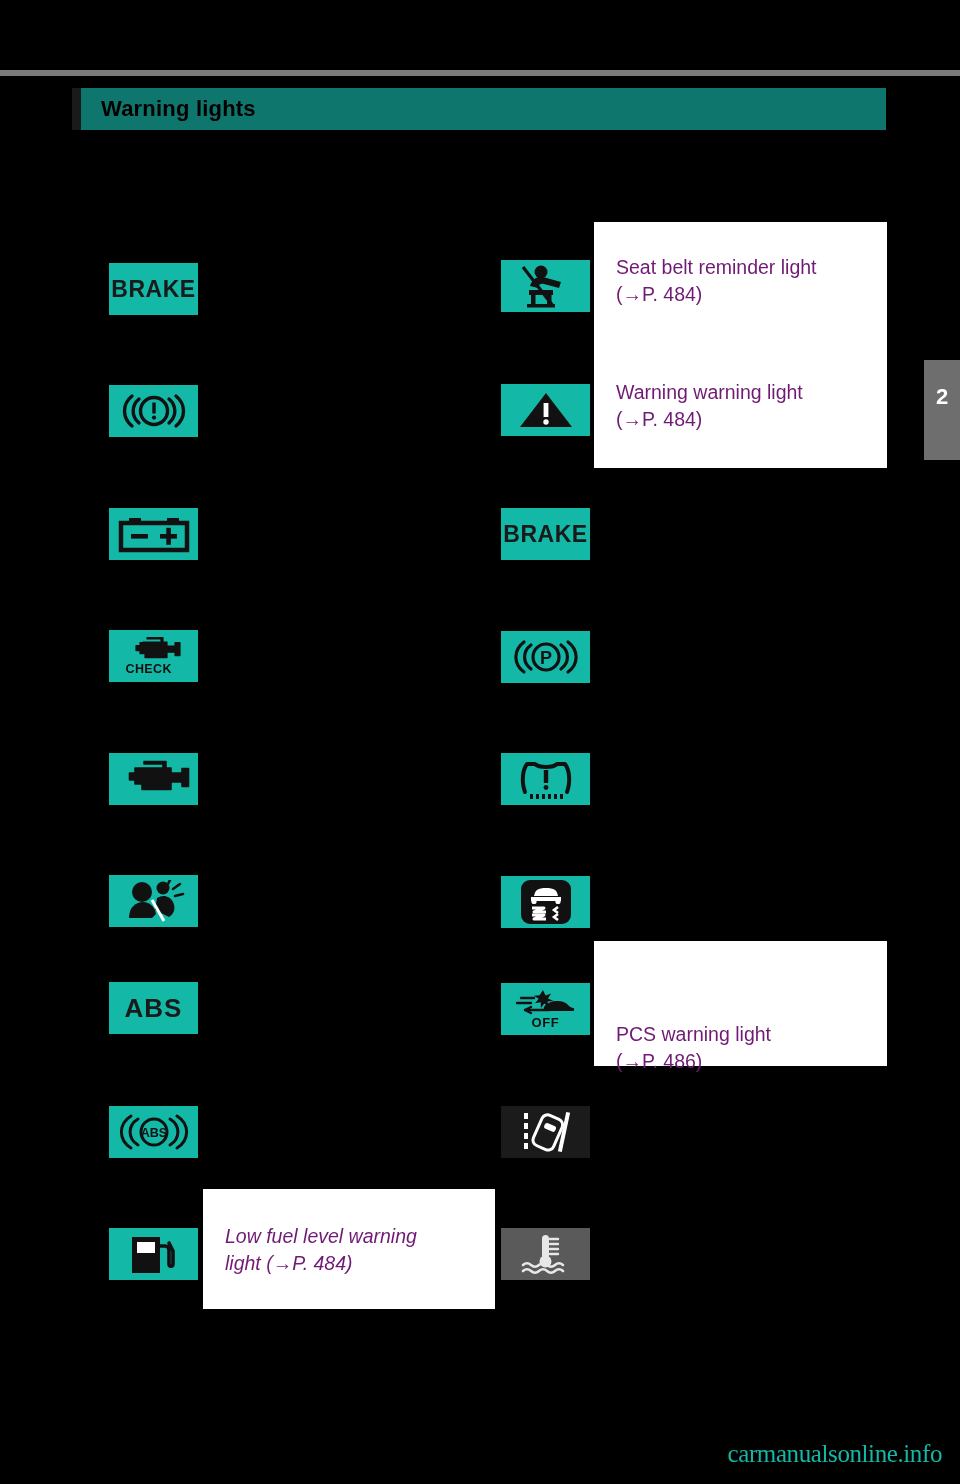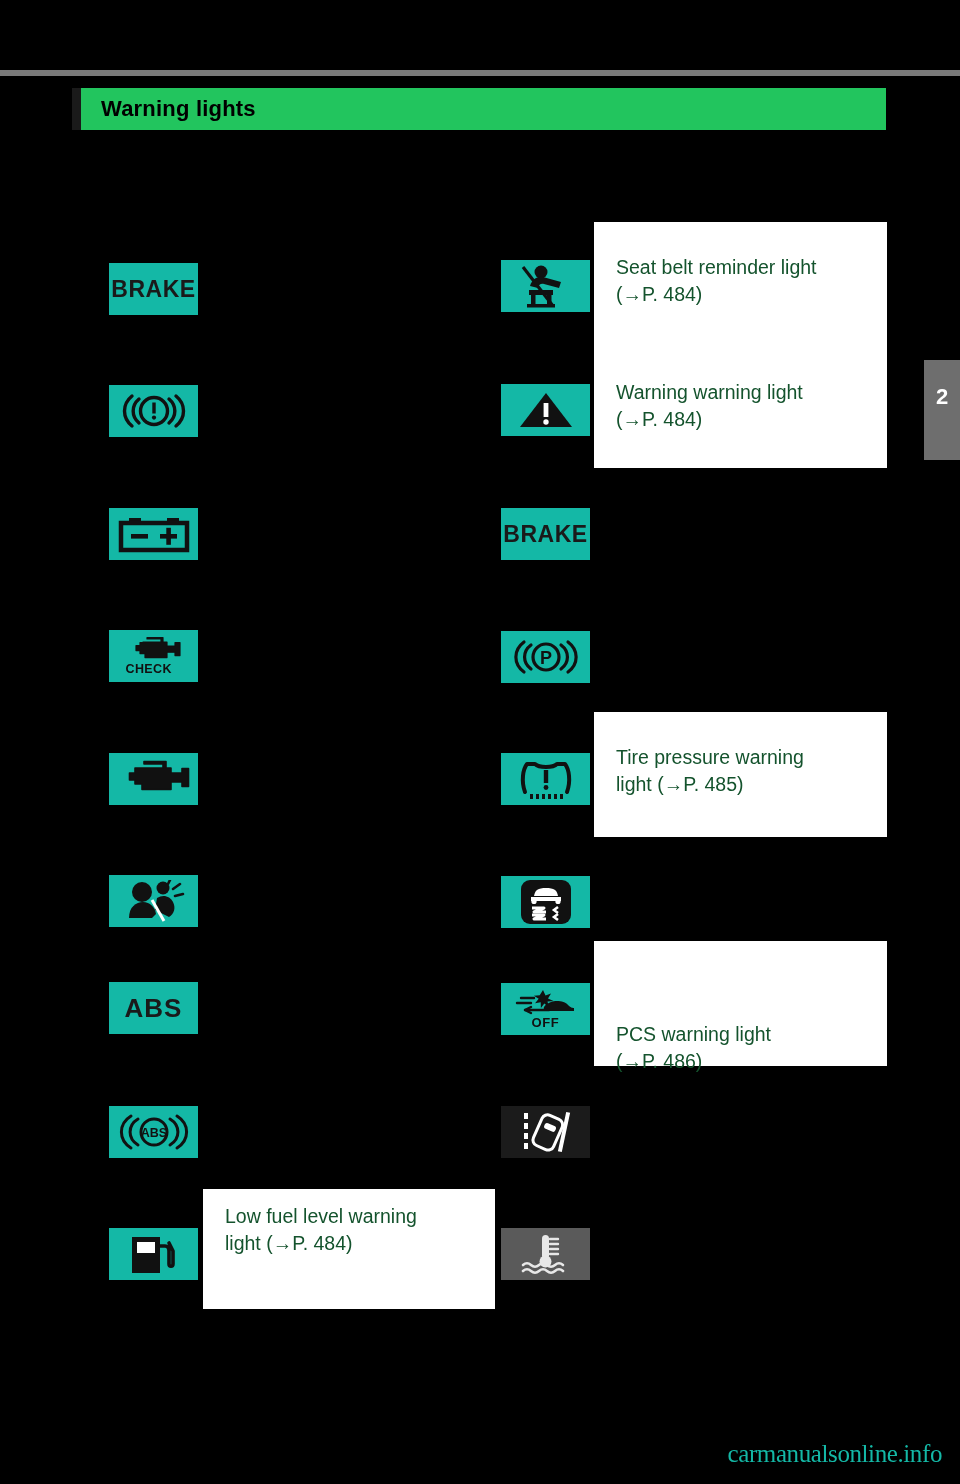--- a/index.html
+++ b/index.html
@@ -24,21 +24,21 @@
     color:#ffffff;
     font-size:22px; font-weight:bold;
     display:flex; align-items:flex-start; justify-content:center;
     padding-top:24px;
     letter-spacing:0;
   }
 
   
   .header-bar {
     position:absolute; left:72px; top:88px; width:814px; height:42px;
-    background:#22c55e;
+    background:#0f766e;
     display:flex; align-items:center;
   }
   .header-accent {
     width:9px; height:42px; background:#1a1a1a; flex:0 0 auto;
   }
   .header-title {
     color:#000; font-size:22px; font-weight:bold;
     padding-left:20px; letter-spacing:0.2px;
   }
 
@@ -66,21 +66,21 @@
     letter-spacing:0.5px; line-height:1;
   }
   .icon-text.abs   { font-size:26px; letter-spacing:1px; }
 
   .icon-svg { display:block; }
 
   
   .callout {
     position:absolute;
     background:#ffffff;
-    color:#14532d;
+    color:#701a75;
     font-size:19.5px;
     line-height:1.38;
     padding:7px;
   }
   .callout .txt {
     position:absolute;
     left:22px;
     right:16px;
     text-align:justify;
     text-align-last:left;
@@ -355,36 +355,30 @@
     <div class="txt" style="top:32px;">
       <span>Seat belt reminder light</span><br>
       <span>(→P. 484)</span>
     </div>
     <div class="txt" style="top:157px;">
       <span>Warning warning light</span><br>
       <span>(→P. 484)</span>
     </div>
   </div>
 
-  <div class="callout" style="left:594px; top:712px; width:293px; height:125px;">
-    <div class="txt" style="top:32px;">
-      <span>Tire pressure warning</span><br>
-      <span>light (→P. 485)</span>
-    </div>
-  </div>
 
   <div class="callout" style="left:594px; top:941px; width:293px; height:125px;">
     <div class="txt" style="top:32px; text-align:left; text-align-last:left;margin-top:48px;">
       <span>PCS warning light</span><br>
       <span>(→P. 486)</span>
     </div>
   </div>
 
   <div class="callout" style="left:203px; top:1189px; width:292px; height:120px;">
-    <div class="txt" style="top:14px;">
+    <div class="txt" style="top:34px;font-style:italic;">
       <span>Low fuel level warning</span><br>
       <span>light (→P. 484)</span>
     </div>
   </div>
 
   <div class="footer-wm">carmanualsonline.info</div>
 
 </div>
 
 </body></html>

